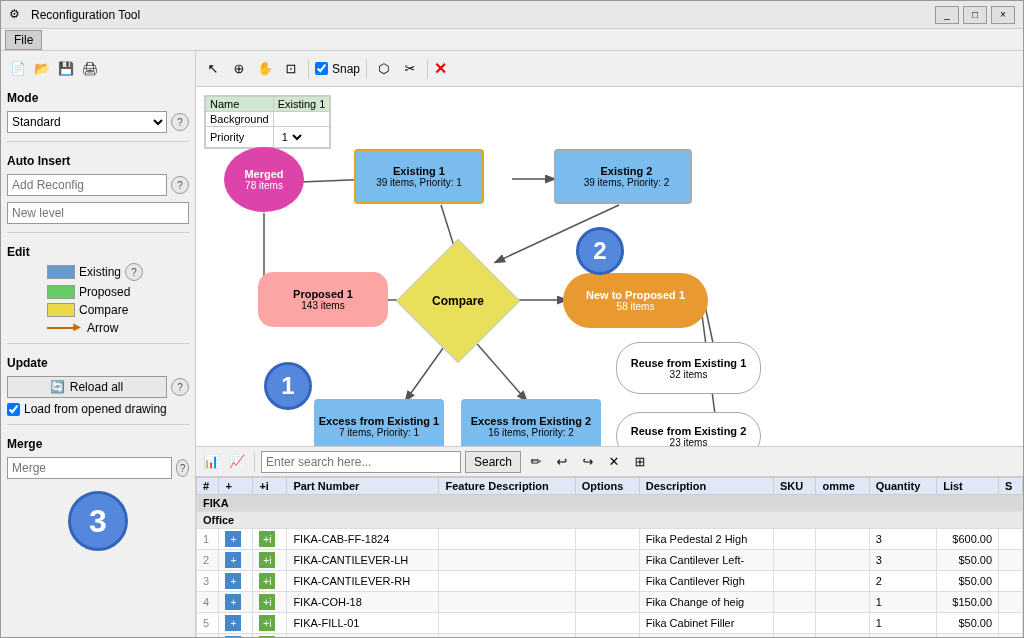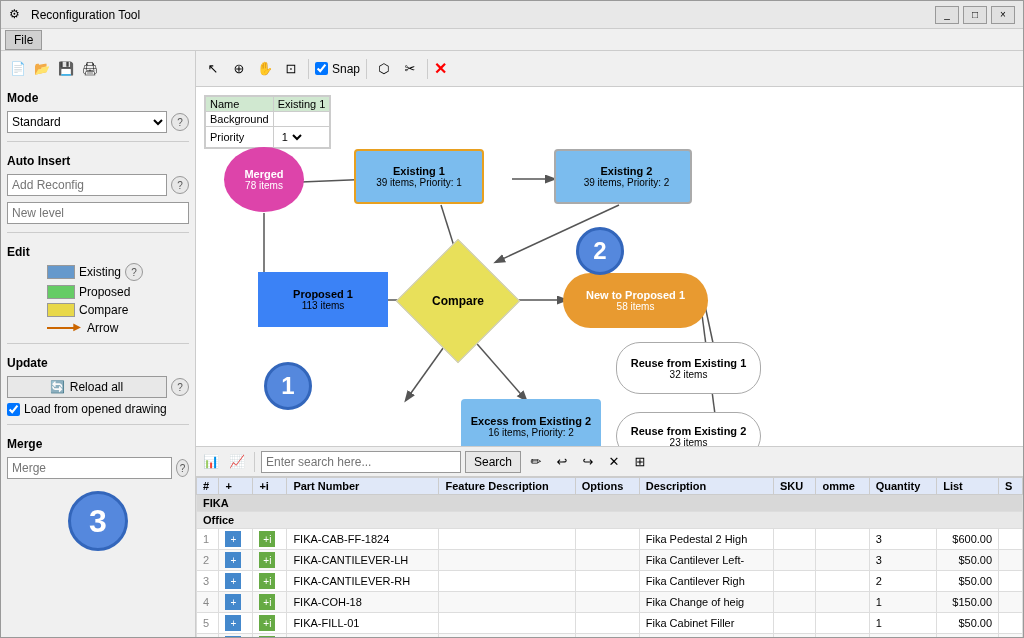--- a/index.html
+++ b/index.html
@@ -63,21 +63,21 @@
     .name-table table { border-collapse: collapse; }
     .name-table td { padding: 1px 4px; border: 1px solid #ccc; }
     .name-table .header { background: #d0e8d0; font-weight: normal; }
     .name-table select { height: 18px; font-size: 11px; border: none; background: transparent; }
 
     
     .node { position: absolute; display: flex; flex-direction: column; align-items: center; justify-content: center; text-align: center; font-size: 11px; font-weight: bold; }
     .node-merged { width: 80px; height: 60px; border-radius: 50%; background: #dd44aa; color: white; top: 65px; left: 22px; }
     .node-existing1 { width: 130px; height: 55px; background: #7bbcee; border: 2px solid #e8a020; border-radius: 4px; top: 60px; left: 130px; }
     .node-existing2 { width: 130px; height: 55px; background: #7bbcee; border: 2px solid #aaa; border-radius: 4px; top: 60px; left: 290px; padding-left: 7px; }
-    .node-proposed1 { width: 120px; height: 55px; background: #3b82f6; border-radius: 0; top: 185px; left: 16px; }
+    .node-proposed1 { width: 120px; height: 55px; background: #fca5a5; border-radius: 15px; top: 185px; left: 16px; }
 
     .node-subtext { font-weight: normal; font-size: 10px; }
 
     
     .arrows-svg { position: absolute; top: 0; left: 0; width: 100%; height: 100%; pointer-events: none; }
 
     
     .num-badge { position: absolute; width: 48px; height: 48px; border-radius: 50%; background: #5588dd; color: white; font-size: 24px; font-weight: bold; display: flex; align-items: center; justify-content: center; border: 3px solid #3366bb; top: 280px; left: 80px; }
 
     
@@ -285,34 +285,38 @@
             <span class="node-subtext">39 items, Priority: 1</span>
           </div>
 
           <div class="node node-existing2" style="left:358px;top:62px;width:138px;height:55px;">
             <span>Existing 2</span>
             <span class="node-subtext">39 items, Priority: 2</span>
           </div>
 
           <div class="node node-proposed1" style="left:62px;top:185px;width:130px;height:55px;">
             <span>Proposed 1</span>
-            <span class="node-subtext">113 items</span>
+            <span class="node-subtext">143 items</span>
           </div>
 
           <div style="position:absolute;left:218px;top:170px;width:88px;height:88px;background:#e8e05a;transform:rotate(45deg);border:1px solid #ccc;">
           </div>
           <div style="position:absolute;left:218px;top:170px;width:88px;height:88px;display:flex;align-items:center;justify-content:center;font-weight:bold;font-size:12px;">
             <span>Compare</span>
           </div>
 
           <div class="node" style="left:367px;top:186px;width:145px;height:55px;background:#e89a30;border-radius:30px;color:white;">
             <span>New to Proposed 1</span>
             <span class="node-subtext">58 items</span>
           </div>
 
+          <div class="node" style="left:118px;top:312px;width:130px;height:55px;background:#7bbcee;border-radius:4px;">
+            <span>Excess from Existing 1</span>
+            <span class="node-subtext">7 items, Priority: 1</span>
+          </div>
 
           <div class="node" style="left:265px;top:312px;width:140px;height:55px;background:#7bbcee;border-radius:4px;">
             <span>Excess from Existing 2</span>
             <span class="node-subtext">16 items, Priority: 2</span>
           </div>
 
           <div class="node" style="left:420px;top:255px;width:145px;height:52px;background:white;border:1px solid #aaa;border-radius:24px;">
             <span>Reuse from Existing 1</span>
             <span class="node-subtext">32 items</span>
           </div>

